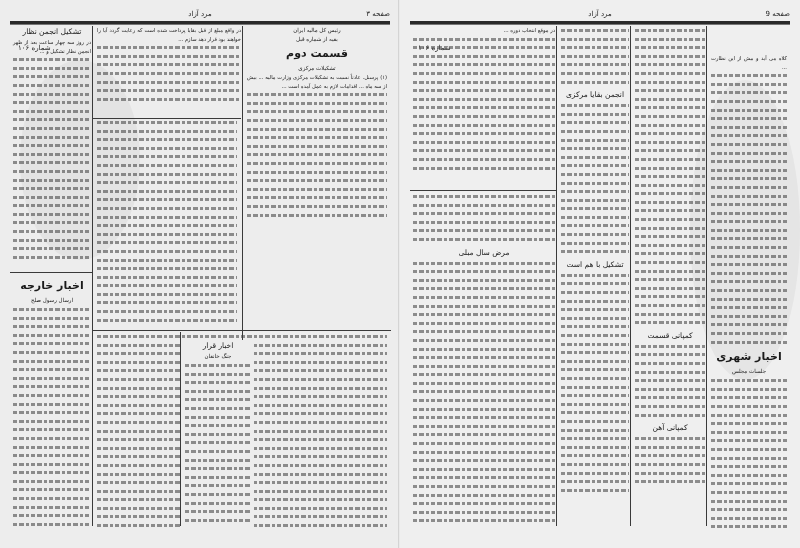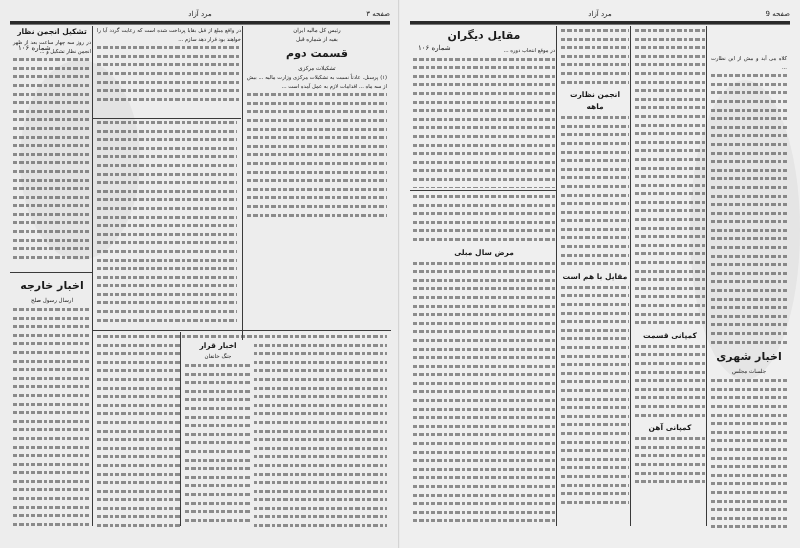--- a/index.html
+++ b/index.html
@@ -11,21 +11,21 @@
   .masthead{position:absolute;top:10px;left:10px;right:10px;height:10px;font-size:7px;direction:rtl;}
   .masthead span{position:absolute;top:0;}
   .mh-page{right:0;}
   .mh-name{left:50%;transform:translateX(-50%);}
   .mh-issue{left:8px;margin-top:34px;}
   .rule{position:absolute;top:21px;left:10px;right:10px;height:3px;background:#2a2a2a;border-bottom:1px solid #777;}
   .col{position:absolute;top:26px;bottom:20px;direction:rtl;font-size:5.2px;line-height:8.6px;text-align:justify;overflow:hidden;padding:0 3px;}
   .vline{position:absolute;top:26px;bottom:22px;width:1px;background:#3a3a3a;}
   .hline{position:absolute;height:1px;background:#3a3a3a;}
   .h-big{font-size:11px;font-weight:bold;text-align:center;line-height:16px;margin:2px 0;}
-  .h-mid{font-size:7.5px;font-weight:bold;text-align:center;line-height:12px;}
+  .h-mid{font-size:7.5px;font-weight:normal;text-align:center;line-height:12px;}
   .h-sub{font-size:5.5px;text-align:center;line-height:9px;}
   .txt{color:#222;}
   .fill{display:block;height:8.6px;background:repeating-linear-gradient(90deg,#3b3b3b 0 4px,transparent 4px 6px,#3b3b3b 6px 11px,transparent 11px 13px,#3b3b3b 13px 16px,transparent 16px 18px);opacity:.55;margin-top:3px;height:3px;margin-bottom:5.6px;}
   .stain{position:absolute;border-radius:50%;background:rgba(120,120,120,.08);}
 </style>
 </head>
 <body>
 
 <div class="page left">
   <div class="stain" style="left:20px;top:60px;width:120px;height:200px;"></div>
@@ -346,40 +346,40 @@
   </div>
 
   <div class="col" style="left:158px;width:68px;">
     <span class="fill"></span>
       <span class="fill"></span>
       <span class="fill"></span>
       <span class="fill"></span>
       <span class="fill"></span>
       <span class="fill"></span>
       <span class="fill"></span>
-    <div class="h-mid">انجمن نظارت ماهه</div>
-    <span class="fill"></span>
-      <span class="fill"></span>
-      <span class="fill"></span>
-      <span class="fill"></span>
-      <span class="fill"></span>
-      <span class="fill"></span>
-      <span class="fill"></span>
-      <span class="fill"></span>
-      <span class="fill"></span>
-      <span class="fill"></span>
-      <span class="fill"></span>
-      <span class="fill"></span>
-      <span class="fill"></span>
-      <span class="fill"></span>
-      <span class="fill"></span>
-      <span class="fill"></span>
-      <span class="fill"></span>
-      <span class="fill"></span>
-    <div class="h-mid">مقایل با هم است</div>
+    <div class="h-mid">انجمن بقایا مرکزی</div>
+    <span class="fill"></span>
+      <span class="fill"></span>
+      <span class="fill"></span>
+      <span class="fill"></span>
+      <span class="fill"></span>
+      <span class="fill"></span>
+      <span class="fill"></span>
+      <span class="fill"></span>
+      <span class="fill"></span>
+      <span class="fill"></span>
+      <span class="fill"></span>
+      <span class="fill"></span>
+      <span class="fill"></span>
+      <span class="fill"></span>
+      <span class="fill"></span>
+      <span class="fill"></span>
+      <span class="fill"></span>
+      <span class="fill"></span>
+    <div class="h-mid">تشکیل با هم است</div>
     <span class="fill"></span>
       <span class="fill"></span>
       <span class="fill"></span>
       <span class="fill"></span>
       <span class="fill"></span>
       <span class="fill"></span>
       <span class="fill"></span>
       <span class="fill"></span>
       <span class="fill"></span>
       <span class="fill"></span>
@@ -395,21 +395,20 @@
       <span class="fill"></span>
       <span class="fill"></span>
       <span class="fill"></span>
       <span class="fill"></span>
       <span class="fill"></span>
       <span class="fill"></span>
       <span class="fill"></span>
   </div>
 
   <div class="col" style="left:10px;width:142px;top:26px;bottom:360px;">
-    <div class="h-big">مقایل دیگران</div>
     <div class="txt">در موقع انتخاب دوره ... </div>
     <span class="fill"></span>
       <span class="fill"></span>
       <span class="fill"></span>
       <span class="fill"></span>
       <span class="fill"></span>
       <span class="fill"></span>
       <span class="fill"></span>
       <span class="fill"></span>
       <span class="fill"></span>

